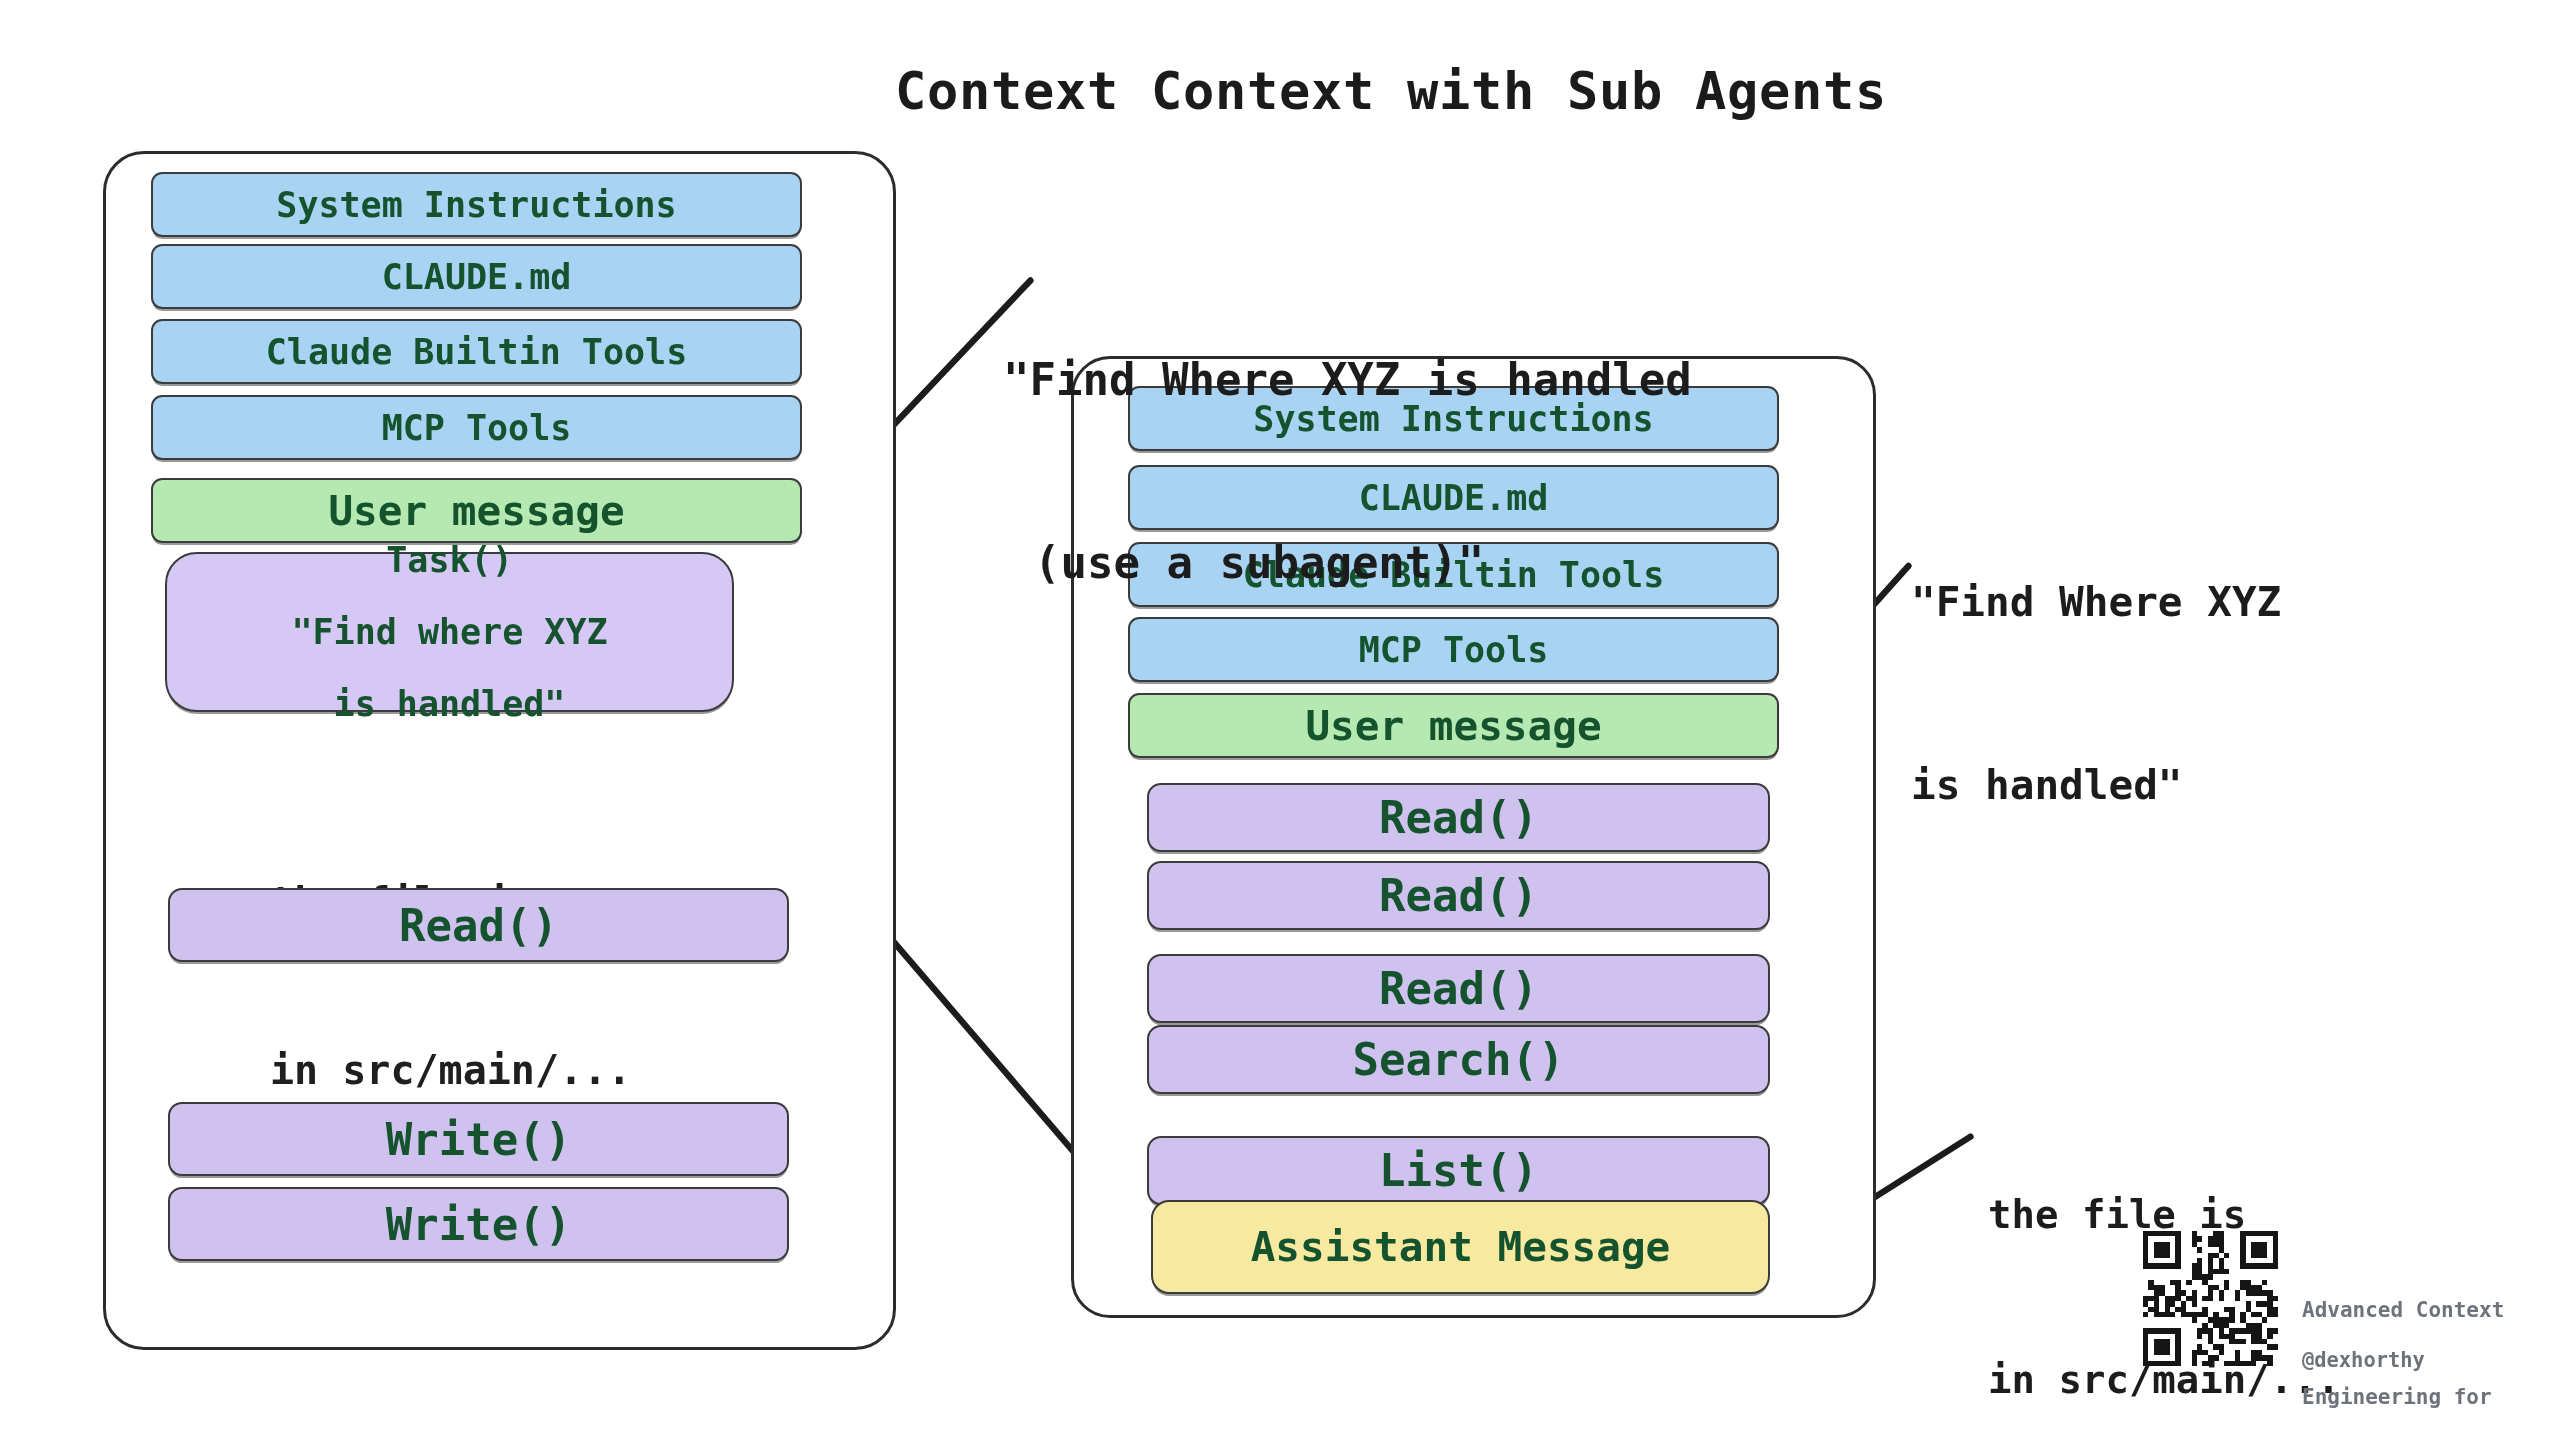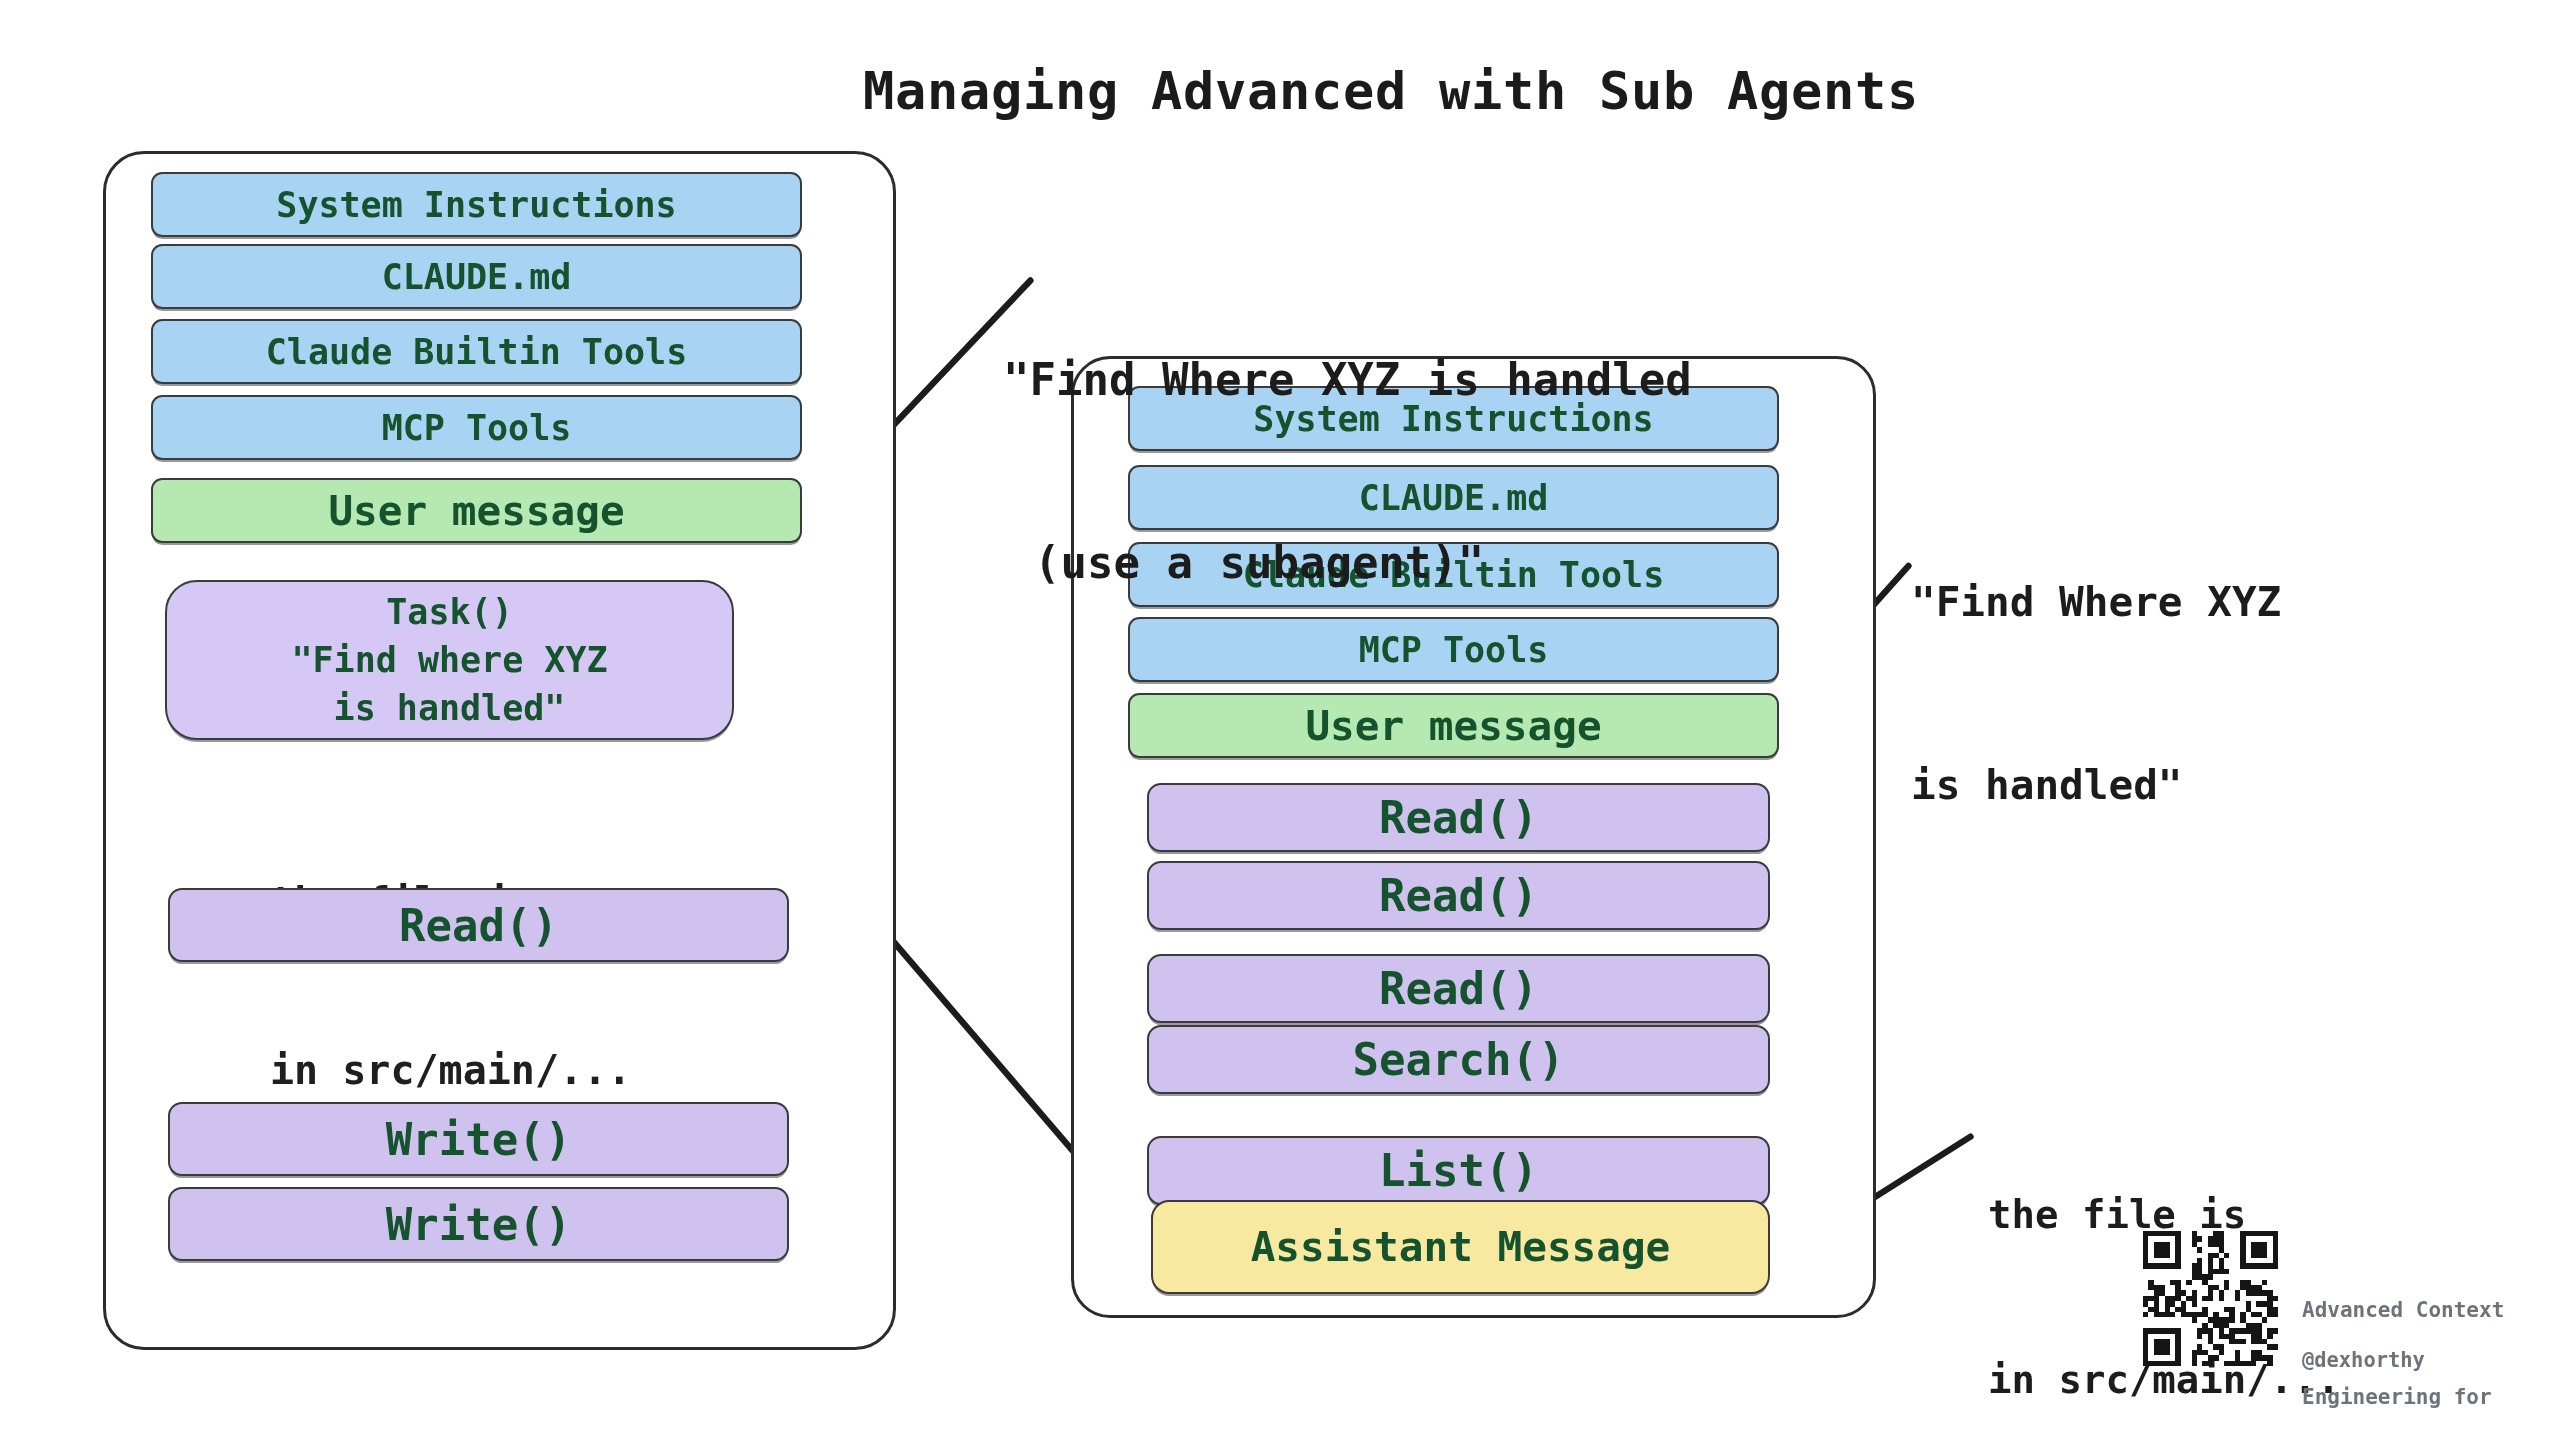--- a/index.html
+++ b/index.html
@@ -56,21 +56,21 @@
   .handle{
     position:absolute;left:2302px;top:1348px;
     font-size:20.4px;font-weight:bold;color:#6d737a;
   }
 </style>
 </head>
 <body>
 
 <div class="canvas">
 
-  <div class="title">Managing Advanced with Sub Agents</div>
+  <div class="title">Context Context with Sub Agents</div>
 
   <svg id="connectors" width="2576" height="1439" viewBox="0 0 3655 2042">
     <line x1="1142" y1="736" x2="1462" y2="398"></line>
     <line x1="2516" y1="1018" x2="2708" y2="803"></line>
     <line x1="1055" y1="1088" x2="1636" y2="1766"></line>
     <line x1="2530" y1="1781" x2="2796" y2="1613"></line>
   </svg>
 
   <div class="panel" style="left:103px;top:151px;width:787px;height:1193px;">
 
@@ -83,21 +83,21 @@
     <div class="box blue" style="left:45px;top:165px;width:647px;height:61px;">
       <span>Claude Builtin Tools</span>
     </div>
     <div class="box blue" style="left:45px;top:241px;width:647px;height:61px;">
       <span>MCP Tools</span>
     </div>
     <div class="box green" style="left:45px;top:324px;width:647px;height:61px;">
       <span>User message</span>
     </div>
 
-    <div class="box task" style="left:59px;top:426px;width:565px;height:156px;">
+    <div class="box task" style="left:59px;top:398px;width:565px;height:156px;gap:24px;">
       <div>Task()</div>
       <div>"Find where XYZ</div>
       <div>is handled"</div>
     </div>
 
     <div class="note" style="left:164px;top:608px;">
       <div>the file is</div>
       <div>in src/main/...</div>
     </div>
 

